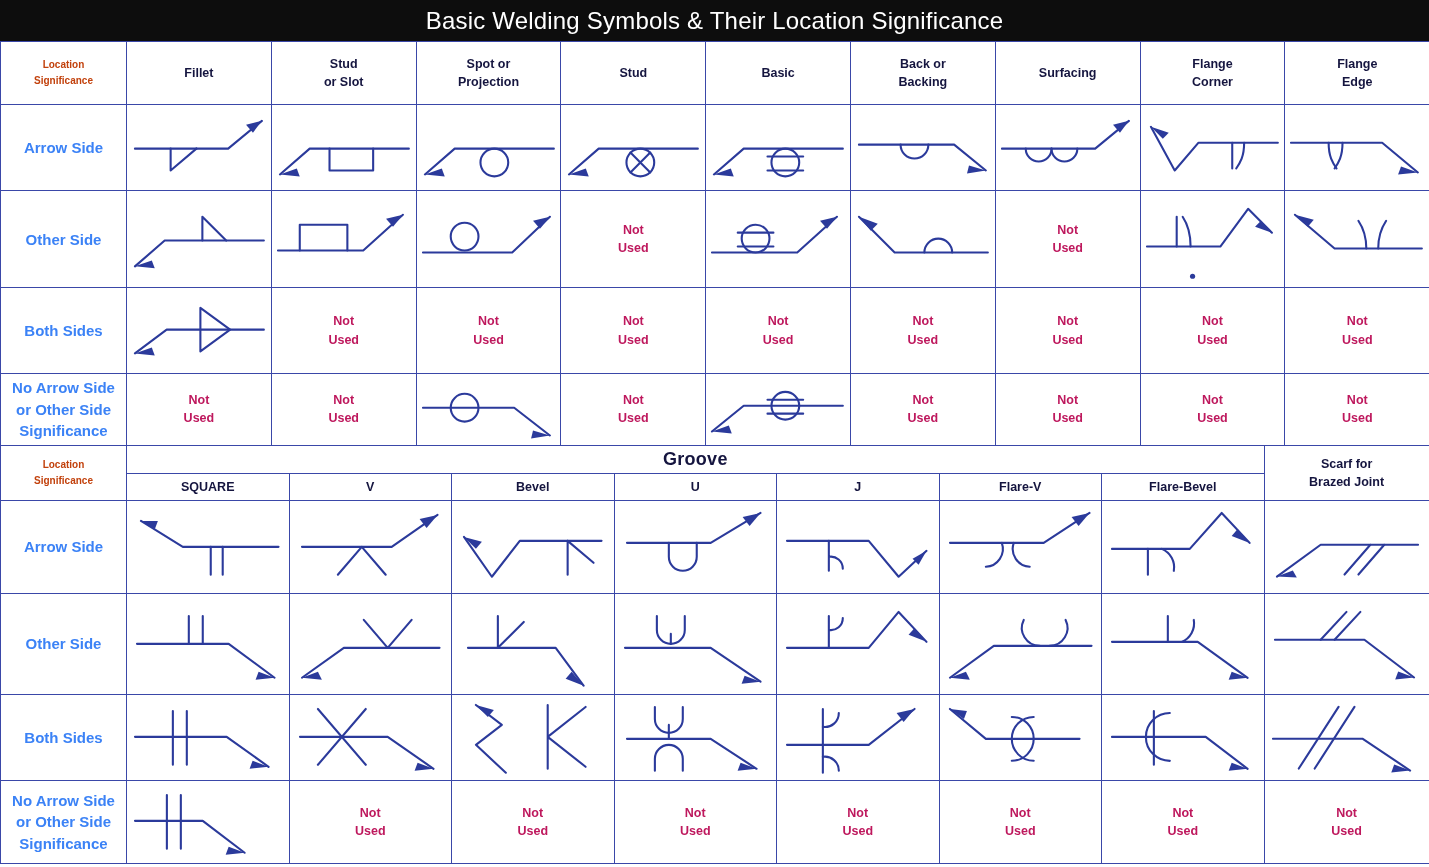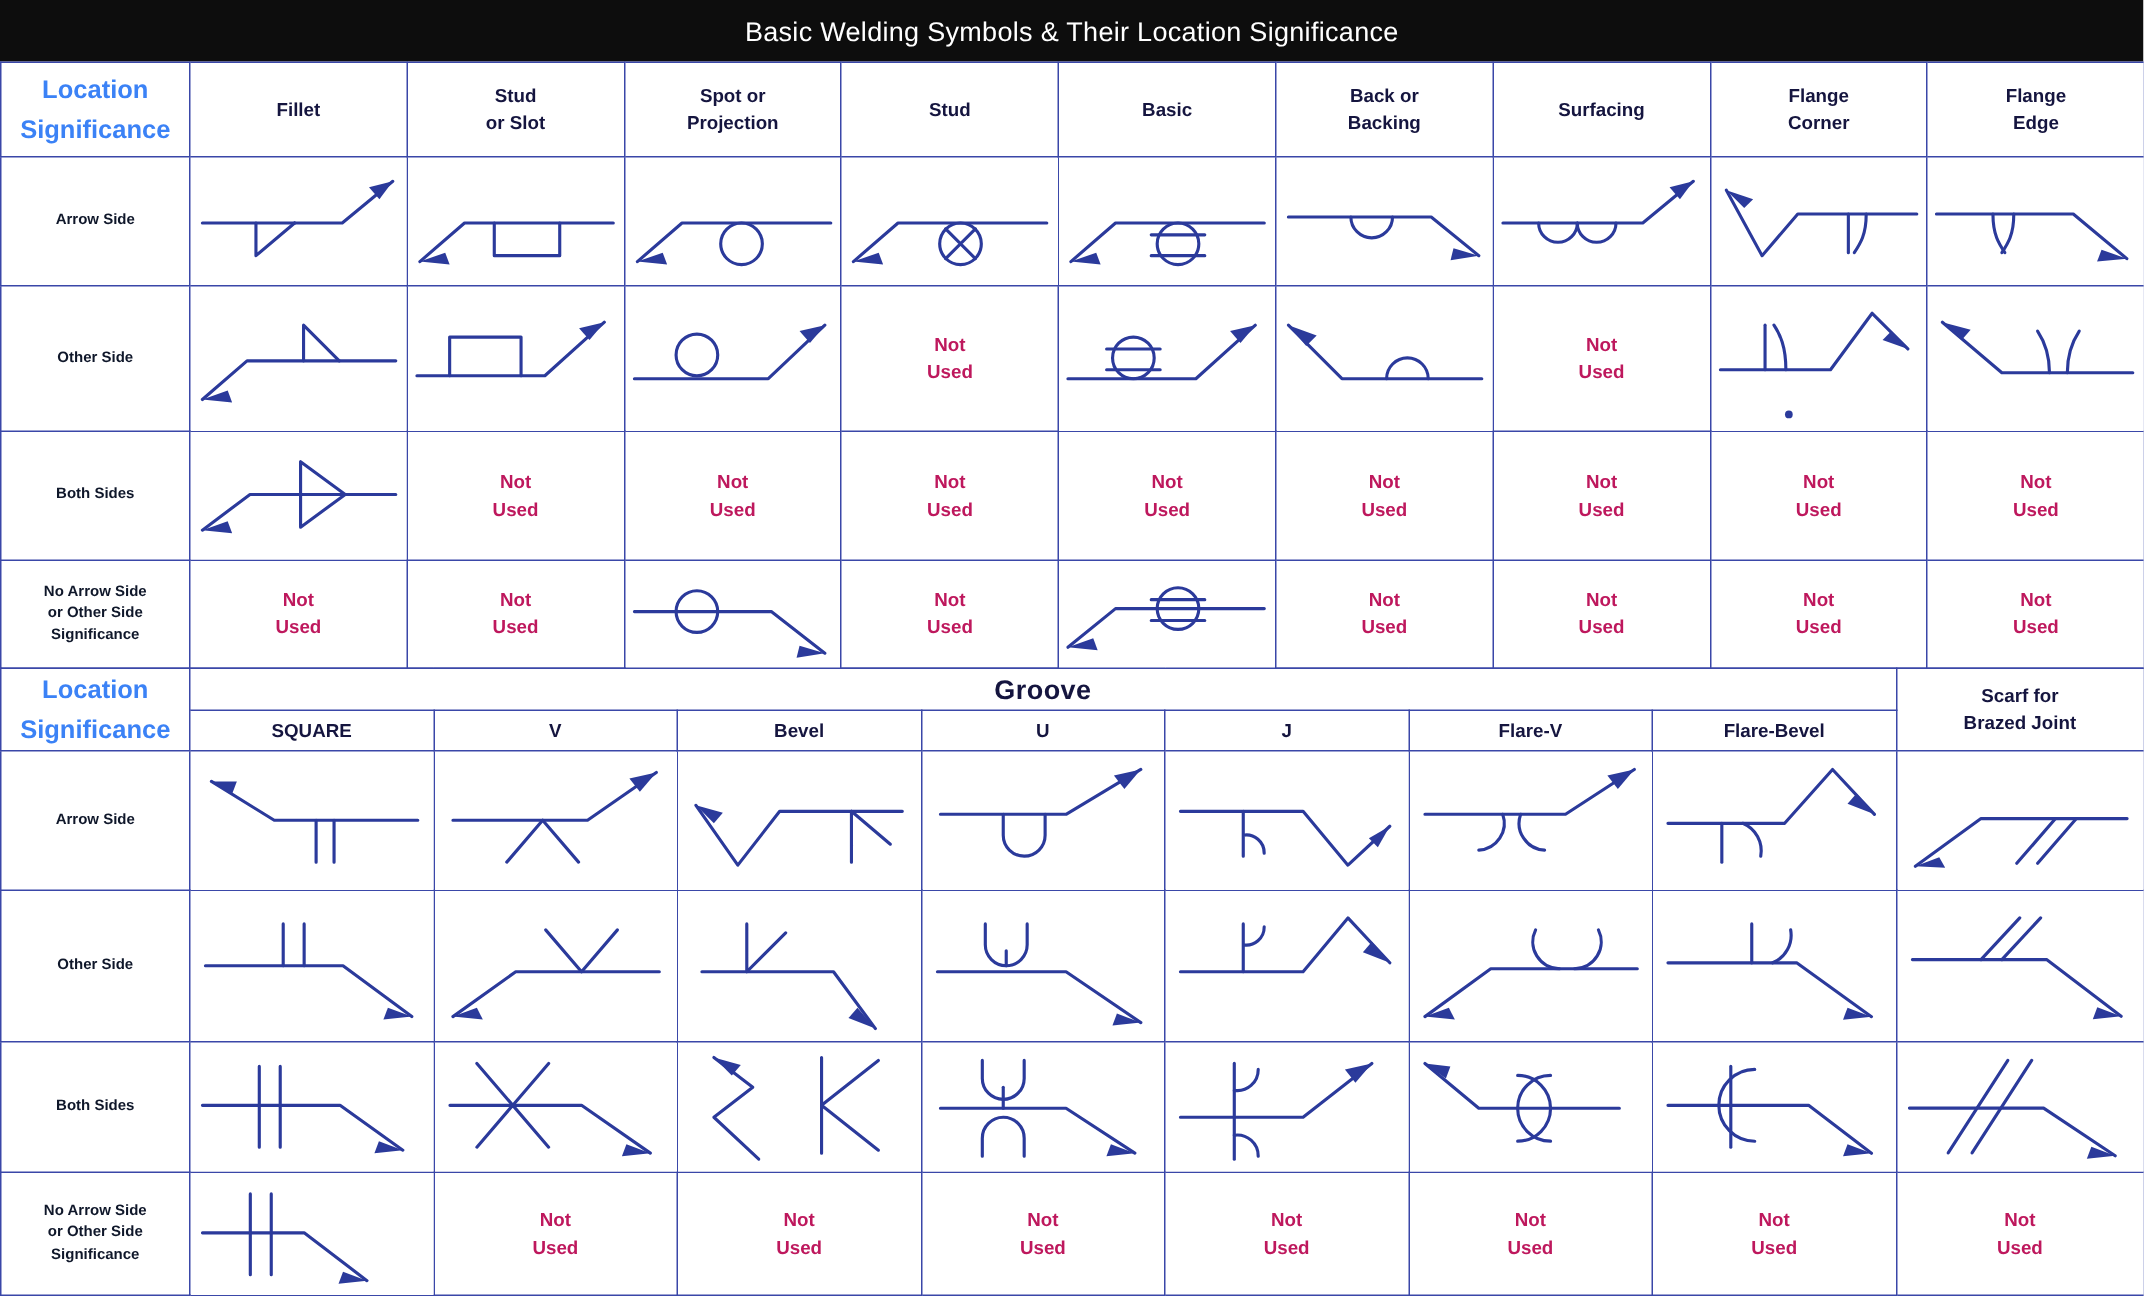--- a/index.html
+++ b/index.html
@@ -17,21 +17,21 @@
   }
   
   .titlebar {
     position: absolute; left: 0; top: 0;
     width: 1429px; height: 41px;
     background: #0d0d0d;
     display: flex; align-items: center; justify-content: center;
   }
   .titlebar .title {
     color: #ffffff;
-    font-size: 18px;
+    font-size: 24px;
     font-weight: 400;
     letter-spacing: 0.2px;
     line-height: 1;
     white-space: nowrap;
   }
   
   .wtable {
     position: absolute;
     left: 0;
     width: 1429px;
@@ -58,30 +58,30 @@
     line-height: 1.45;
     padding: 3px 2px;
   }
   .hdr-green.big {
     font-size: 18px;
     font-weight: 700;
     letter-spacing: 0.3px;
   }
   .hdr-label {
     background: #ffffff;
-    color: #3b82f6;
-    font-size: 17px;
+    color: #c2410c;
+    font-size: 10px;
     font-weight: bold;
     line-height: 1.6;
     padding: 3px 2px;
     border: 1.5px solid #3a47a8;
   }
   .rowlabel {
-    color: #0f172a;
-    font-size: 10px;
+    color: #3b82f6;
+    font-size: 15px;
     font-weight: bold;
     text-align: left;
     padding-left: 7px;
     line-height: 1.45;
   }
   .notused {
     color: #be185d;
     font-size: 12.5px;
     font-weight: bold;
     line-height: 1.45;

